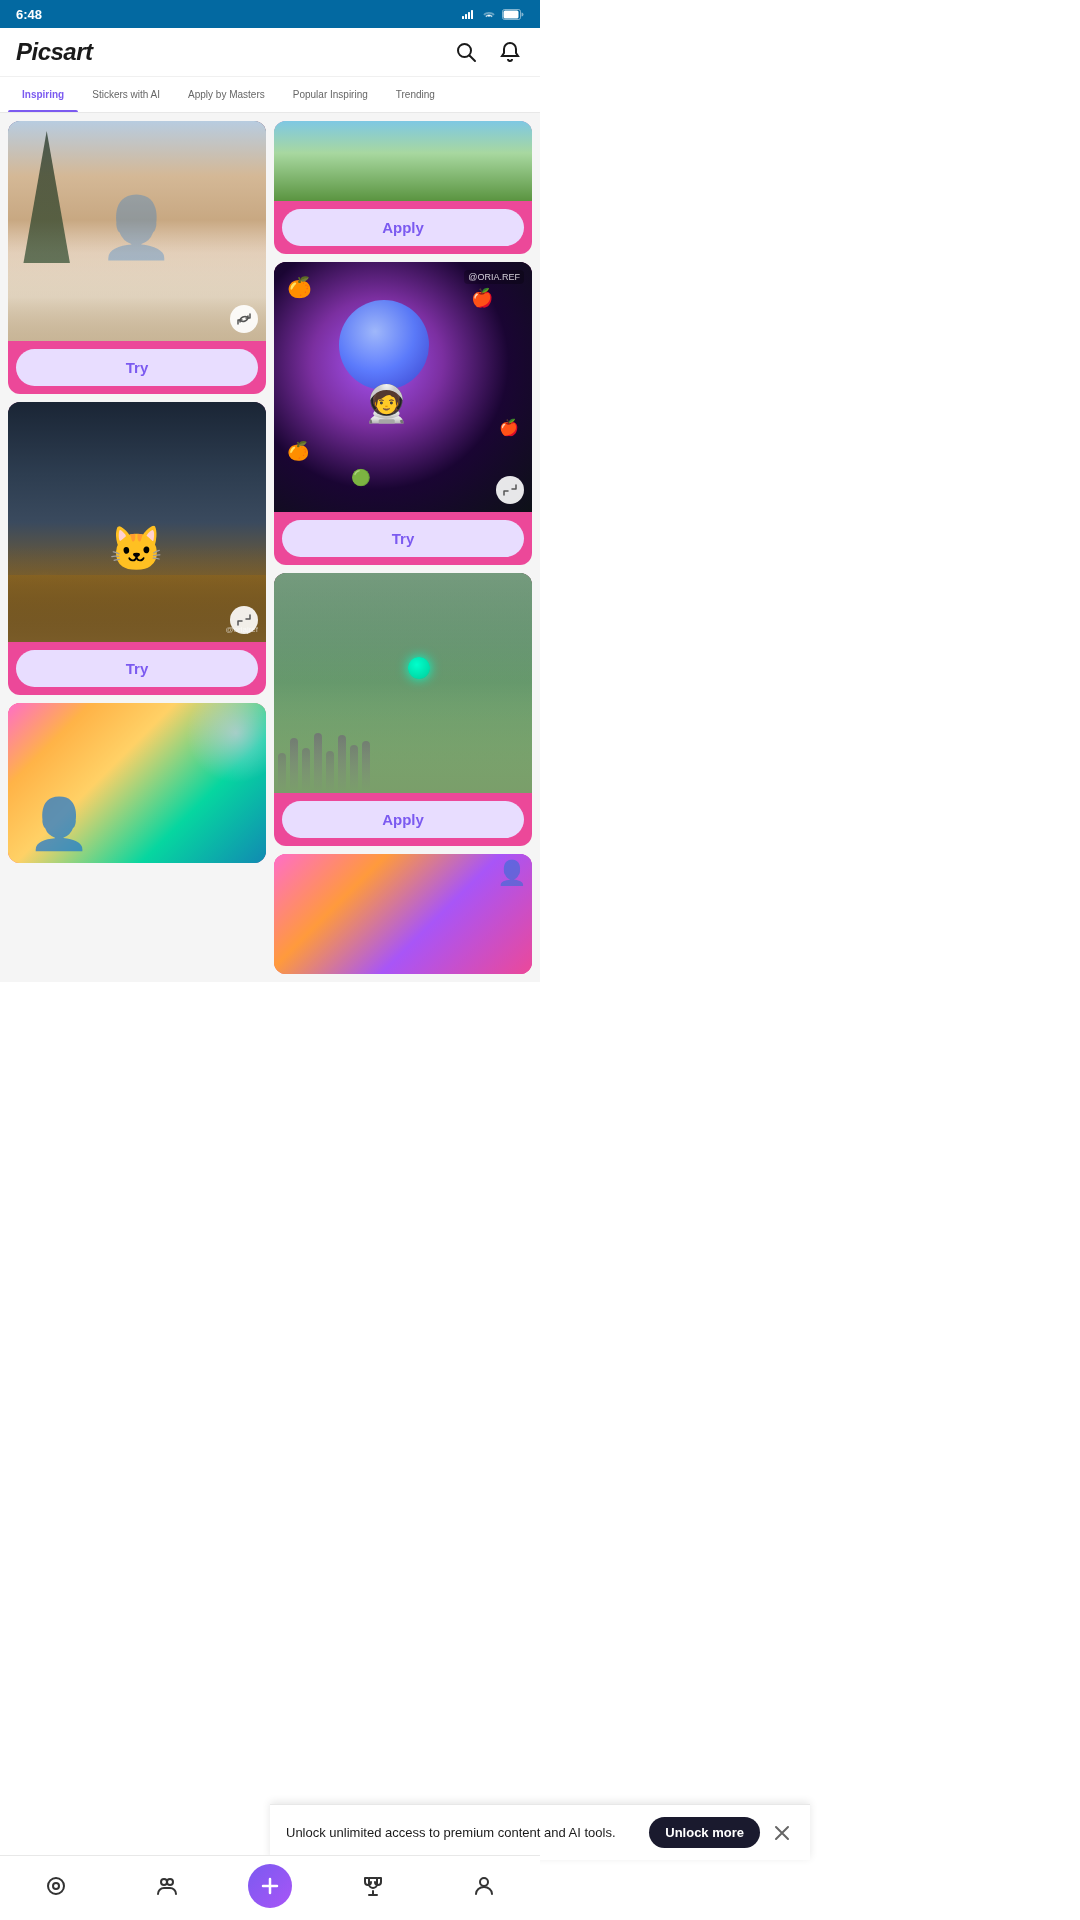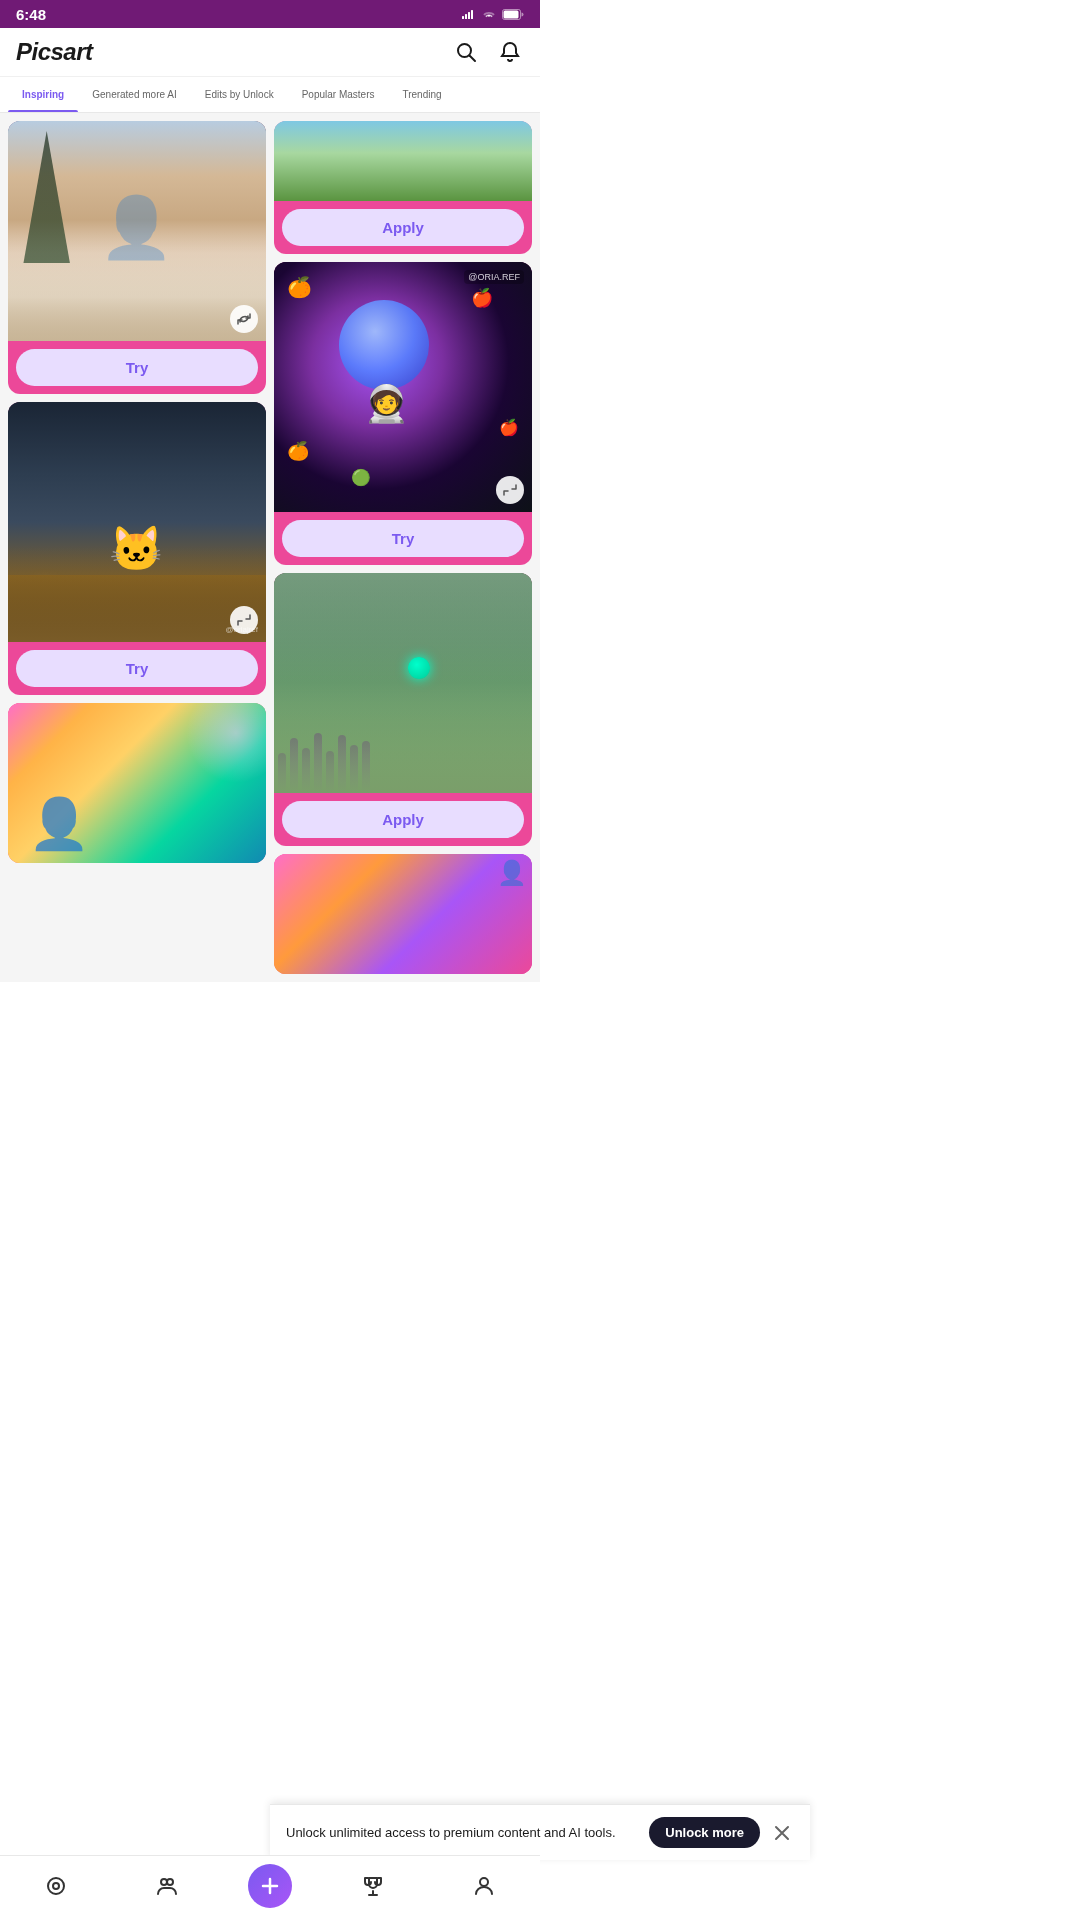--- a/index.html
+++ b/index.html
@@ -7,28 +7,28 @@
     body {
       width: 540px;
       min-height: 960px;
       background: #fff;
       font-family: -apple-system, BlinkMacSystemFont, 'Segoe UI', sans-serif;
       overflow-x: hidden;
     }
 
     
     .status-bar {
-      background: #701a75;
+      background: #0369a1;
       color: #fff;
       display: flex;
       align-items: center;
       justify-content: space-between;
       padding: 0 16px;
       height: 28px;
-      font-size: 15px;
+      font-size: 13px;
       font-weight: 600;
     }
     .status-icons { display: flex; gap: 6px; align-items: center; }
 
     
     .header {
       display: flex;
       align-items: center;
       justify-content: space-between;
       padding: 10px 16px;
@@ -417,27 +417,27 @@
       </svg>
     </div>
   </div>
 </div>
 
 <div class="tab-nav">
   <div class="tab-item active">
     <span>Inspiring</span>
   </div>
   <div class="tab-item">
-    <span>Generated more AI</span>
+    <span>Stickers with AI</span>
   </div>
   <div class="tab-item">
-    <span>Edits by Unlock</span>
+    <span>Apply by Masters</span>
   </div>
   <div class="tab-item">
-    <span>Popular Masters</span>
+    <span>Popular Inspiring</span>
   </div>
   <div class="tab-item">
     <span>Trending</span>
   </div>
 </div>
 
 <div class="content">
 
   <div class="col">
 

